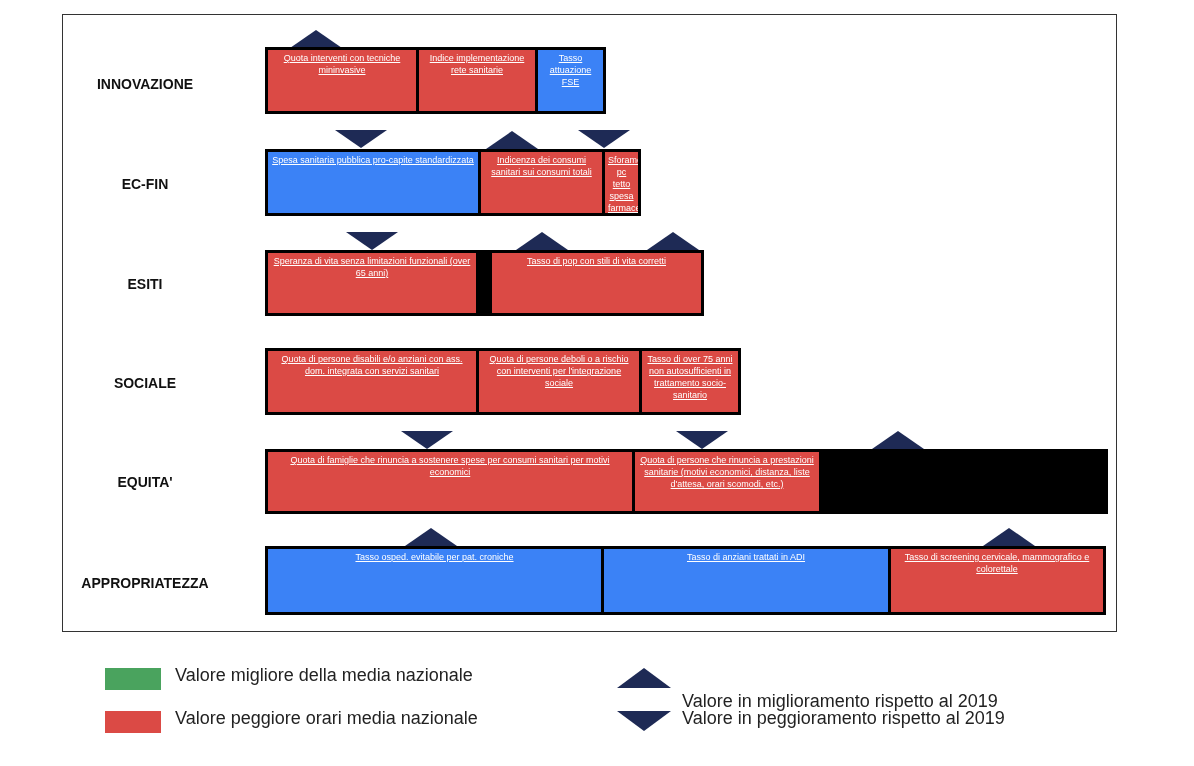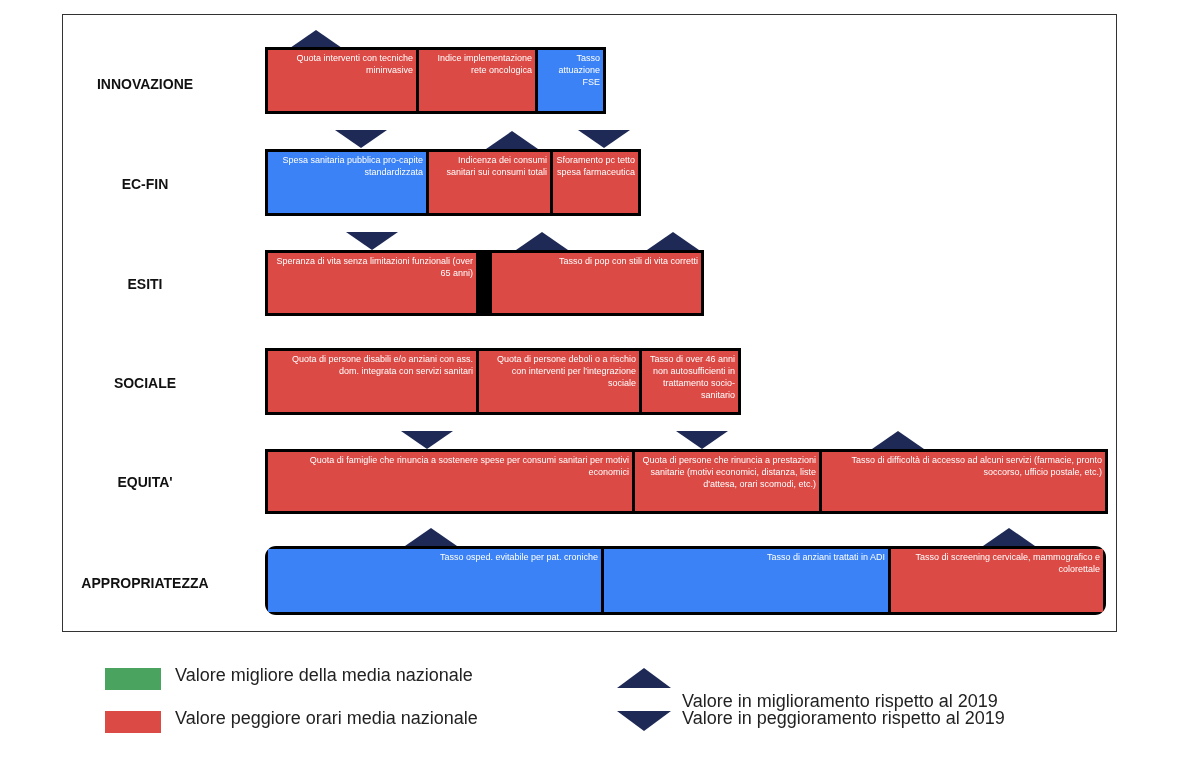--- a/index.html
+++ b/index.html
@@ -1,20 +1,20 @@
 <!DOCTYPE html>
 <html><head>
 <meta charset="utf-8">
 <style>
   html, body { margin: 0; padding: 0; background: #ffffff; }
   body { width: 1194px; height: 766px; position: relative; overflow: hidden; font-family: "Liberation Sans", sans-serif; }
   .frame { position: absolute; left: 62px; top: 14px; width: 1055px; height: 618px; border: 1px solid #333; box-sizing: border-box; }
   .row-label { position: absolute; font-family: "Liberation Sans", sans-serif; font-weight: bold; font-size: 14px; color: #111; text-align: center; white-space: nowrap; }
   .rowbox { position: absolute; border: 3px solid #000; box-sizing: border-box; display: flex; background: #000; }
-  .cell { box-sizing: border-box; color: #fff; font-family: "Liberation Sans", sans-serif; font-size: 9px; line-height: 12px; text-align: right; padding: 2px 3px 16px 3px; overflow: hidden; }
+  .cell { box-sizing: border-box; color: #fff; font-family: "Liberation Sans", sans-serif; font-size: 9px; line-height: 12px; text-align: center; padding: 2px 3px 16px 3px; overflow: hidden; text-decoration: underline; }
   .cell + .cell { margin-left: 3px; }
   .green { background: #3b82f6; }
   .red { background: #db4a45; }
   .arrow { position: absolute; width: 0; height: 0; }
   .arrow.up { border-left: 26px solid transparent; border-right: 26px solid transparent; border-bottom: 18px solid #1e2a55; }
   .arrow.down { border-left: 26px solid transparent; border-right: 26px solid transparent; border-top: 18px solid #1e2a55; }
   .legend-swatch { position: absolute; width: 56px; height: 22px; }
   .legend-text { position: absolute; font-family: "Liberation Sans", sans-serif; font-size: 18px; color: #222; white-space: nowrap; }
   .legend-arrow { position: absolute; width: 0; height: 0; }
   .legend-arrow.up { border-left: 27px solid transparent; border-right: 27px solid transparent; border-bottom: 20px solid #1e2a55; }
@@ -28,59 +28,58 @@
 <div class="row-label" style="left:80px; top:76px; width:130px;">INNOVAZIONE</div>
 <div class="row-label" style="left:80px; top:176px; width:130px;">EC-FIN</div>
 <div class="row-label" style="left:80px; top:276px; width:130px;">ESITI</div>
 <div class="row-label" style="left:80px; top:375px; width:130px;">SOCIALE</div>
 <div class="row-label" style="left:80px; top:474px; width:130px;">EQUITA'</div>
 <div class="row-label" style="left:70px; top:575px; width:150px;">APPROPRIATEZZA</div>
 
 <div class="arrow up" style="left:290px; top:30px;"></div>
 <div class="rowbox" style="left:265px; top:47px; width:341px; height:67px;">
   <div class="cell red" style="width:148px;">Quota interventi con tecniche mininvasive</div>
-  <div class="cell red" style="width:116px;">Indice implementazione rete oncologica</div>
+  <div class="cell red" style="width:116px;">Indice implementazione rete sanitarie</div>
   <div class="cell green" style="flex:1;">Tasso attuazione FSE</div>
 </div>
 
 <div class="arrow down" style="left:335px; top:130px;"></div>
 <div class="arrow up" style="left:486px; top:131px;"></div>
 <div class="arrow down" style="left:578px; top:130px;"></div>
 <div class="rowbox" style="left:265px; top:149px; width:376px; height:67px;">
-  <div class="cell green" style="width:158px;">Spesa sanitaria pubblica pro-capite standardizzata</div>
+  <div class="cell green" style="width:210px;">Spesa sanitaria pubblica pro-capite standardizzata</div>
   <div class="cell red" style="width:121px;">Indicenza dei consumi sanitari sui consumi totali</div>
   <div class="cell red" style="flex:1;">Sforamento pc tetto spesa farmaceutica</div>
 </div>
 
 <div class="arrow down" style="left:346px; top:232px;"></div>
 <div class="arrow up" style="left:516px; top:232px;"></div>
 <div class="arrow up" style="left:647px; top:232px;"></div>
 <div class="rowbox" style="left:265px; top:250px; width:439px; height:66px;">
   <div class="cell red" style="width:208px;">Speranza di vita senza limitazioni funzionali (over 65 anni)</div>
   <div class="cell red" style="flex:1;margin-left:16px;">Tasso di pop con stili di vita corretti</div>
 </div>
 
 <div class="rowbox" style="left:265px; top:348px; width:476px; height:67px;">
   <div class="cell red" style="width:208px;">Quota di persone disabili e/o anziani con ass. dom. integrata con servizi sanitari</div>
   <div class="cell red" style="width:160px;">Quota di persone deboli o a rischio con interventi per l'integrazione sociale</div>
-  <div class="cell red" style="flex:1;">Tasso di over 46 anni non autosufficienti in trattamento socio-sanitario</div>
+  <div class="cell red" style="flex:1;">Tasso di over 75 anni non autosufficienti in trattamento socio-sanitario</div>
 </div>
 
 <div class="arrow down" style="left:401px; top:431px;"></div>
 <div class="arrow down" style="left:676px; top:431px;"></div>
 <div class="arrow up" style="left:872px; top:431px;"></div>
 <div class="rowbox" style="left:265px; top:449px; width:843px; height:65px;">
   <div class="cell red" style="width:364px;">Quota di famiglie che rinuncia a sostenere spese per consumi sanitari per motivi economici</div>
   <div class="cell red" style="width:184px;">Quota di persone che rinuncia a prestazioni sanitarie (motivi economici, distanza, liste d'attesa, orari scomodi, etc.)</div>
-  <div class="cell red" style="flex:1;">Tasso di difficoltà di accesso ad alcuni servizi (farmacie, pronto soccorso, ufficio postale, etc.)</div>
 </div>
 
 <div class="arrow up" style="left:405px; top:528px;"></div>
 <div class="arrow up" style="left:983px; top:528px;"></div>
-<div class="rowbox" style="left:265px; top:546px; width:841px; height:69px;border-radius:11px;">
+<div class="rowbox" style="left:265px; top:546px; width:841px; height:69px;">
   <div class="cell green" style="width:333px;">Tasso osped. evitabile per pat. croniche</div>
   <div class="cell green" style="width:284px;">Tasso di anziani trattati in ADI</div>
   <div class="cell red" style="flex:1;">Tasso di screening cervicale, mammografico e colorettale</div>
 </div>
 
 <div class="legend-swatch" style="left:105px; top:668px; background:#4aa35e;"></div>
 <div class="legend-text" style="left:175px; top:665px;">Valore migliore della media nazionale</div>
 <div class="legend-swatch" style="left:105px; top:711px; background:#db4a45;"></div>
 <div class="legend-text" style="left:175px; top:708px;">Valore peggiore orari media nazionale</div>
 

